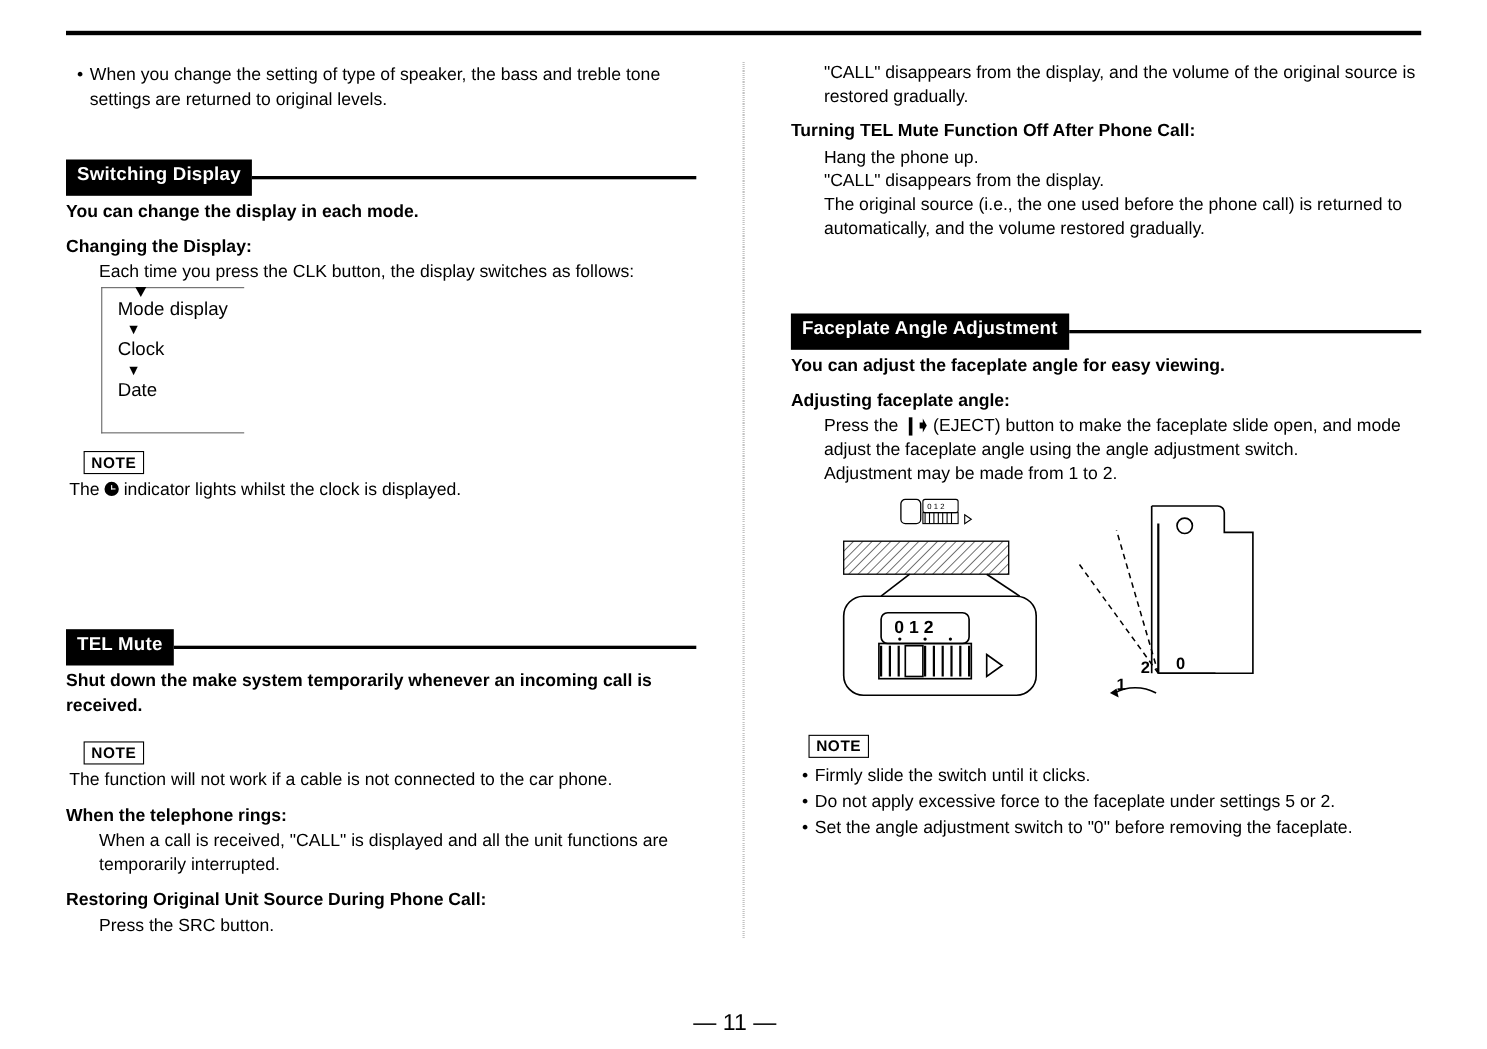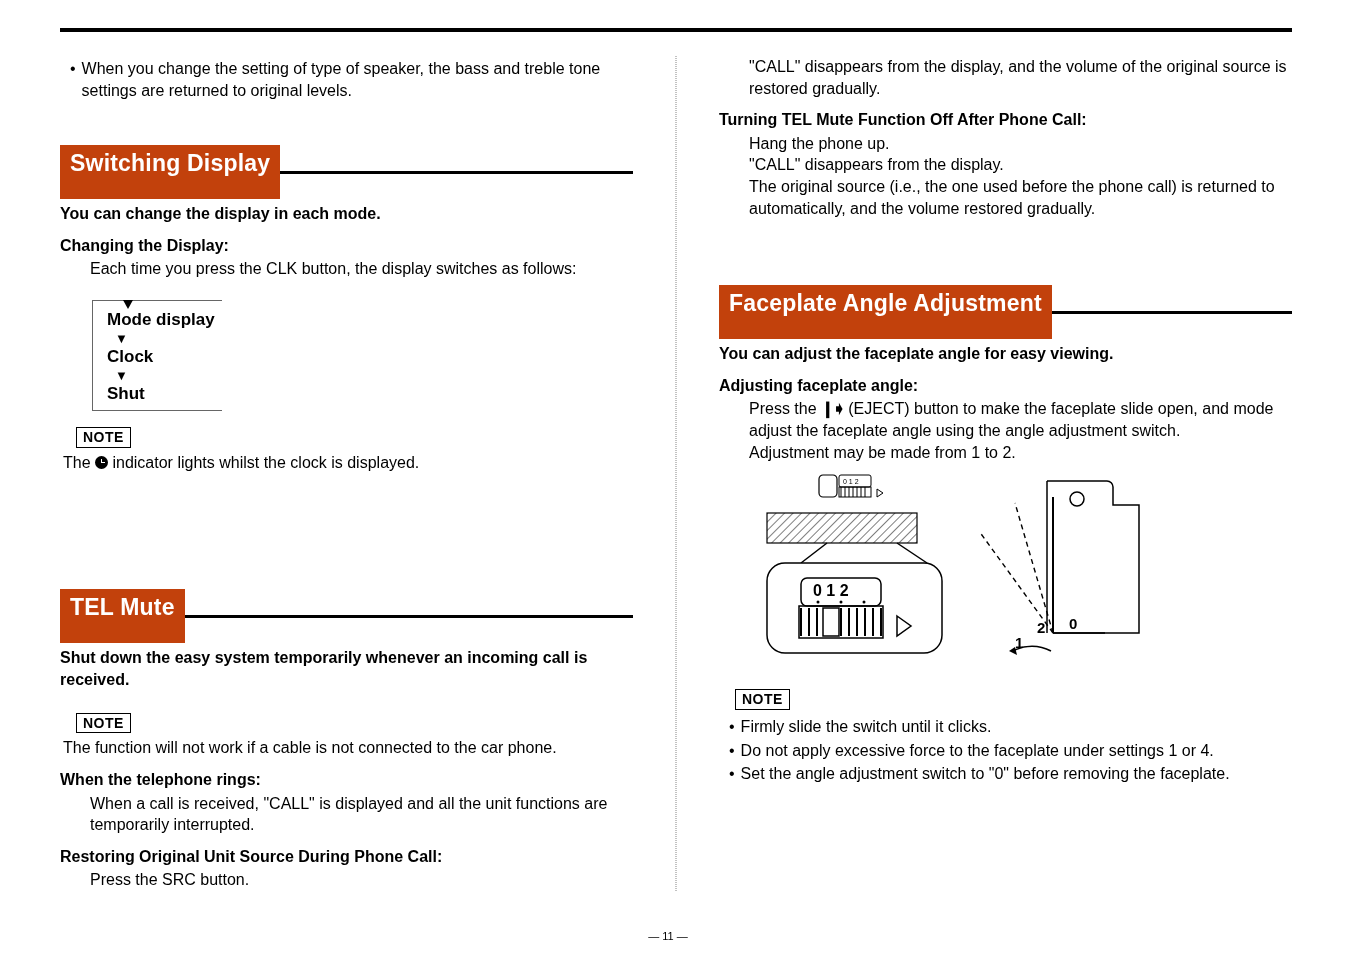--- a/index.html
+++ b/index.html
@@ -39,25 +39,25 @@
     opacity: 0.4;
   }
   .spacer { height: 36px; }
   .spacer-lg { height: 110px; }
   .hdr {
     display: flex;
     align-items: center;
     margin: 6px 0 4px 0;
   }
   .hdr .tab {
-    background: #c2410c;
+    background: #000000;
     color: #fff;
     font-weight: 700;
-    font-size: 23px;
-    padding: 3px 10px 20px 10px;
+    font-size: 17px;
+    padding: 3px 10px 7px 10px;
     letter-spacing: 0.2px;
   }
   .hdr .bar {
     flex: 1;
     height: 3px;
     background: #000;
   }
   .lead {
     font-weight: 600;
     margin: 2px 0 6px 0;
@@ -80,28 +80,27 @@
     display: inline-block;
     border: 1.5px solid #000;
     padding: 0 6px;
     font-weight: 700;
     font-size: 14px;
     margin: 16px 0 4px 16px;
     letter-spacing: 0.5px;
   }
   .note-body { margin-left: 3px; }
   .flow {
-    margin: 20px 0 0 32px;
+    margin: 2px 0 0 32px;
     border: 1px solid #666;
     border-right: none;
     width: 130px;
-    padding: 6px 0 2px 14px;
+    padding: 6px 0 24px 14px;
     position: relative;
     font-size: 17px;
-    font-weight: bold;
   }
   .flow .arrowtop {
     position: absolute;
     top: -1px; left: 30px;
     width: 0; height: 0;
     border-left: 5px solid transparent;
     border-right: 5px solid transparent;
     border-top: 9px solid #000;
   }
   .flow .item { margin: 2px 0; }
@@ -142,21 +141,21 @@
     align-items: flex-end;
   }
   .diag {
     color: #000;
   }
   .pgnum {
     position: absolute;
     bottom: 10px;
     left: 0; right: 16px;
     text-align: center;
-    font-size: 11px;
+    font-size: 21px;
   }
 </style>
 </head>
 <body>
 
 <div class="page">
   <div class="rule"></div>
 
   <div class="cols">
 
@@ -177,35 +176,35 @@
 
       <div class="sub">Changing the Display:</div>
       <div class="body">Each time you press the CLK button, the display switches as follows:</div>
 
       <div class="flow">
         <div class="arrowtop"></div>
         <div class="item">Mode display</div>
         <div class="arrow">▼</div>
         <div class="item">Clock</div>
         <div class="arrow">▼</div>
-        <div class="item">Shut</div>
+        <div class="item">Date</div>
       </div>
 
       <div class="note-box">NOTE</div>
       <div class="note-body">
         <span>The </span><span class="clockdot"></span><span> indicator lights whilst the clock is displayed.</span>
       </div>
 
       <div class="spacer-lg"></div>
 
       <div class="hdr">
         <div class="tab">TEL Mute</div>
         <div class="bar"></div>
       </div>
-      <div class="lead">Shut down the easy system temporarily whenever an incoming call is received.</div>
+      <div class="lead">Shut down the make system temporarily whenever an incoming call is received.</div>
 
       <div class="note-box">NOTE</div>
       <div class="note-body">The function will not work if a cable is not connected to the car phone.</div>
 
       <div class="sub">When the telephone rings:</div>
       <div class="body">When a call is received, "CALL" is displayed and all the unit functions are temporarily interrupted.</div>
 
       <div class="sub">Restoring Original Unit Source During Phone Call:</div>
       <div class="body">Press the SRC button.</div>
     </div>
@@ -314,21 +313,21 @@
         </svg>
       </div>
 
       <div class="note-box">NOTE</div>
       <div class="li">
         <span class="bullet">•</span>
         <span>Firmly slide the switch until it clicks.</span>
       </div>
       <div class="li">
         <span class="bullet">•</span>
-        <span>Do not apply excessive force to the faceplate under settings 1 or 4.</span>
+        <span>Do not apply excessive force to the faceplate under settings 5 or 2.</span>
       </div>
       <div class="li">
         <span class="bullet">•</span>
         <span>Set the angle adjustment switch to "0" before removing the faceplate.</span>
       </div>
 
     </div>
   </div>
 
   <div class="pgnum">— 11 —</div>

